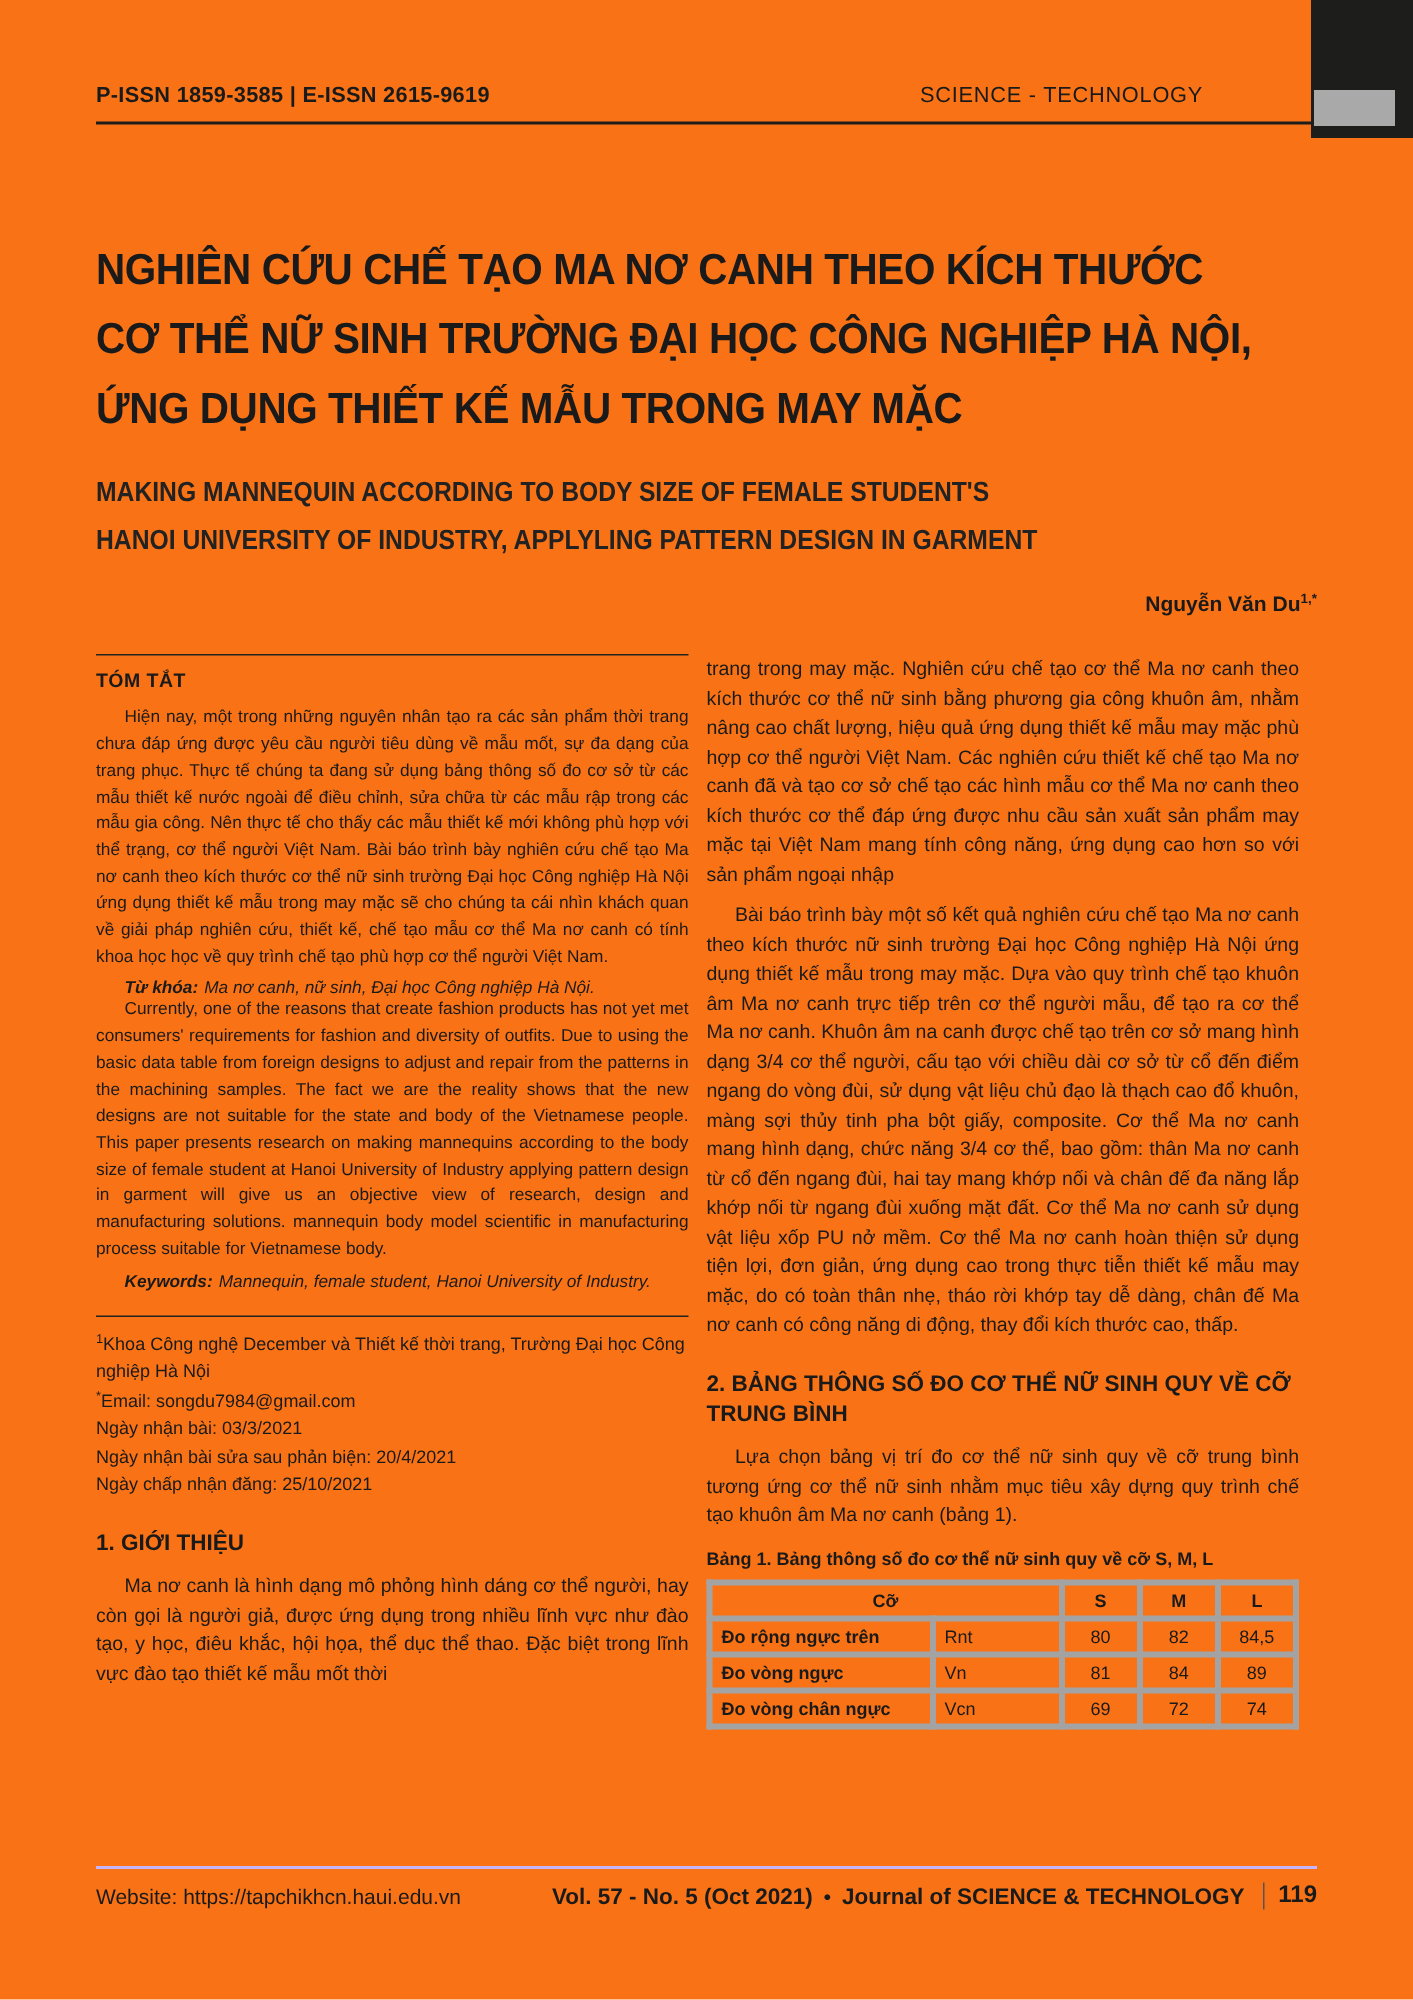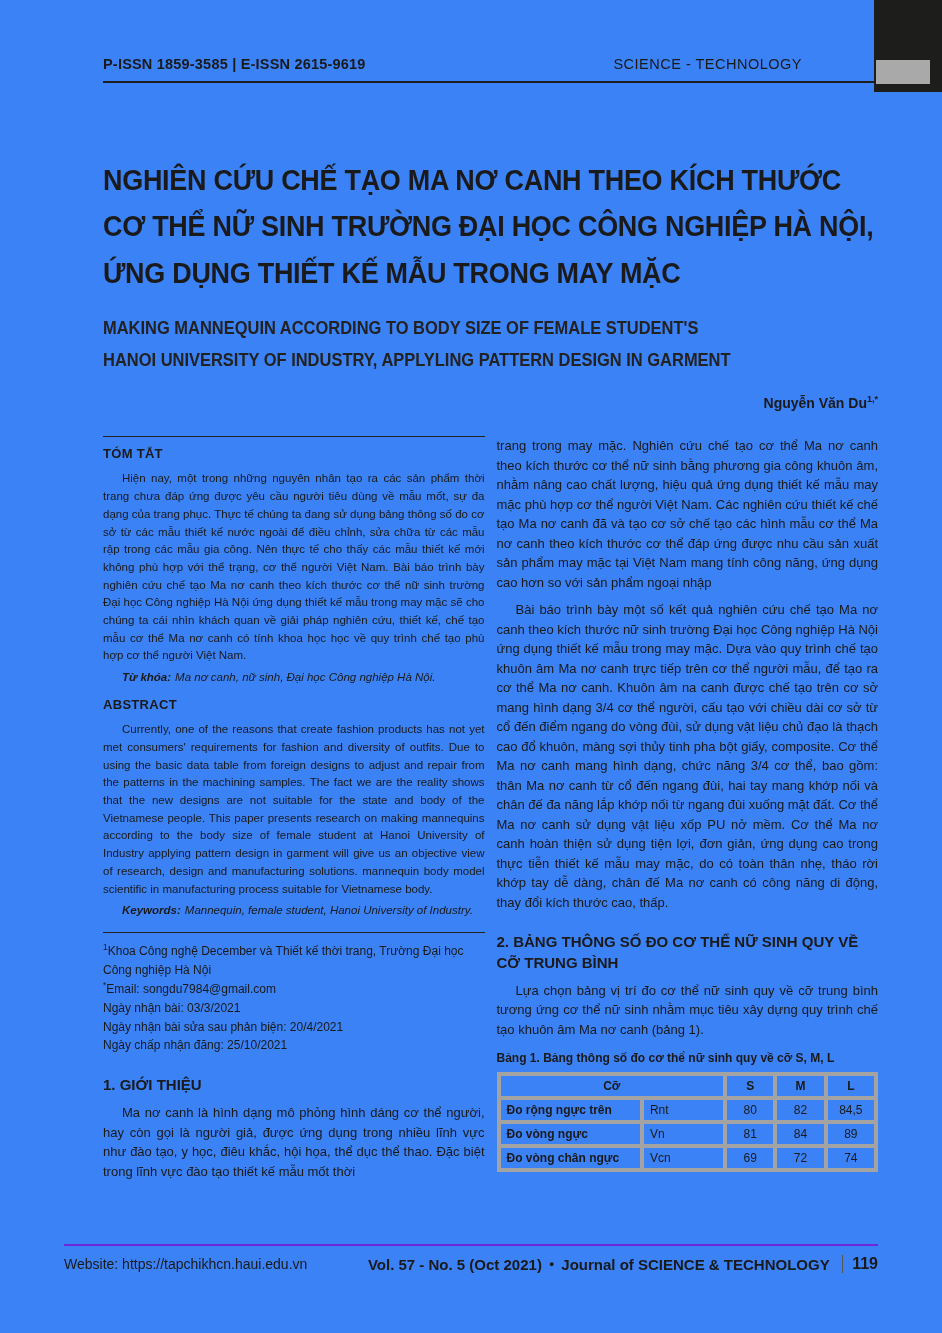--- a/index.html
+++ b/index.html
@@ -1,18 +1,18 @@
 <!DOCTYPE html>
 <html><head>
 <meta charset="utf-8">
 <style>
   * { margin:0; padding:0; box-sizing:border-box; }
   html, body { background:#ffffff; }
   body { font-family:"Liberation Sans", sans-serif; color:#1a1a1a; }
-  .page { position:relative; width:942px; height:1333px; background:#3b82f6; overflow:hidden;padding-left:39px; }
+  .page { position:relative; width:942px; height:1333px; background:#f97316; overflow:hidden; }
 
   
   .corner-black { position:absolute; top:0; right:0; width:68px; height:92px; background:#1d1d1b; }
   .corner-gray  { position:absolute; top:60px; right:12px; width:54px; height:24px; background:#a9a9a9; }
 
   .content { padding:56px 64px 0 64px; }
 
   
   .header-row { display:flex; justify-content:space-between; align-items:flex-end;
                 padding-bottom:9px; border-bottom:2px solid #1d1d1b; }
@@ -55,21 +55,21 @@
   .data-table th, .data-table td { border:4px solid #a3a3a3; padding:3px 6px; text-align:center; }
   .data-table th { font-weight:700; }
   .data-table .left { text-align:left; }
   .data-table td.lbl { font-weight:700; text-align:left; }
   .data-table col.c-label { width:38%; }
   .data-table col.c-sym { width:22%; }
   .data-table col.c-num { width:13.33%; }
 
   
   .footer { position:absolute; left:64px; right:64px; top:1244px;
-            border-top:2px solid #6d28d9; padding-top:9px;
+            border-top:2px solid #c4b5fd; padding-top:9px;
             display:flex; justify-content:space-between; align-items:center; }
   .website { font-size:14px; color:#1a1a1a; text-decoration:none; }
   .footer-right { display:flex; align-items:center; font-weight:700; font-size:15px; }
   .bullet { font-size:9px; margin:0 7px; }
   .pg-sep { display:inline-block; width:1.5px; height:18px; background:#555; margin:0 9px 0 12px; }
   .pg-num { font-size:16px; }
 </style>
 </head>
 <body>
 
@@ -103,21 +103,20 @@
     <div class="columns">
 
       <div class="col">
 
         <h3 class="abs-heading rule-top">TÓM TẮT</h3>
         <p class="abs-text indent">Hiện nay, một trong những nguyên nhân tạo ra các sản phẩm thời trang chưa đáp ứng được yêu cầu người tiêu dùng về mẫu mốt, sự đa dạng của trang phục. Thực tế chúng ta đang sử dụng bảng thông số đo cơ sở từ các mẫu thiết kế nước ngoài để điều chỉnh, sửa chữa từ các mẫu rập trong các mẫu gia công. Nên thực tế cho thấy các mẫu thiết kế mới không phù hợp với thể trạng, cơ thể người Việt Nam. Bài báo trình bày nghiên cứu chế tạo Ma nơ canh theo kích thước cơ thể nữ sinh trường Đại học Công nghiệp Hà Nội ứng dụng thiết kế mẫu trong may mặc sẽ cho chúng ta cái nhìn khách quan về giải pháp nghiên cứu, thiết kế, chế tạo mẫu cơ thể Ma nơ canh có tính khoa học học về quy trình chế tạo phù hợp cơ thể người Việt Nam.</p>
         <p class="abs-keywords">
           <span class="kw-label">Từ khóa:</span><span>Ma nơ canh, nữ sinh, Đại học Công nghiệp Hà Nội.</span>
         </p>
 
-        <h3 class="abs-heading second">ABSTRACT</h3>
         <p class="abs-text indent">Currently, one of the reasons that create fashion products has not yet met consumers' requirements for fashion and diversity of outfits. Due to using the basic data table from foreign designs to adjust and repair from the patterns in the machining samples. The fact we are the reality shows that the new designs are not suitable for the state and body of the Vietnamese people. This paper presents research on making mannequins according to the body size of female student at Hanoi University of Industry applying pattern design in garment will give us an objective view of research, design and manufacturing solutions. mannequin body model scientific in manufacturing process suitable for Vietnamese body.</p>
         <p class="abs-keywords">
           <span class="kw-label">Keywords:</span><span>Mannequin, female student, Hanoi University of Industry.</span>
         </p>
 
         <div class="footnotes rule-top">
           <p><sup>1</sup><span>Khoa Công nghệ December và Thiết kế thời trang, Trường Đại học Công nghiệp Hà Nội</span></p>
           <p><sup>*</sup><span>Email: </span><a class="email-link" href="#">songdu7984@gmail.com</a></p>
           <p>Ngày nhận bài: 03/3/2021</p>
           <p>Ngày nhận bài sửa sau phản biện: 20/4/2021</p>

